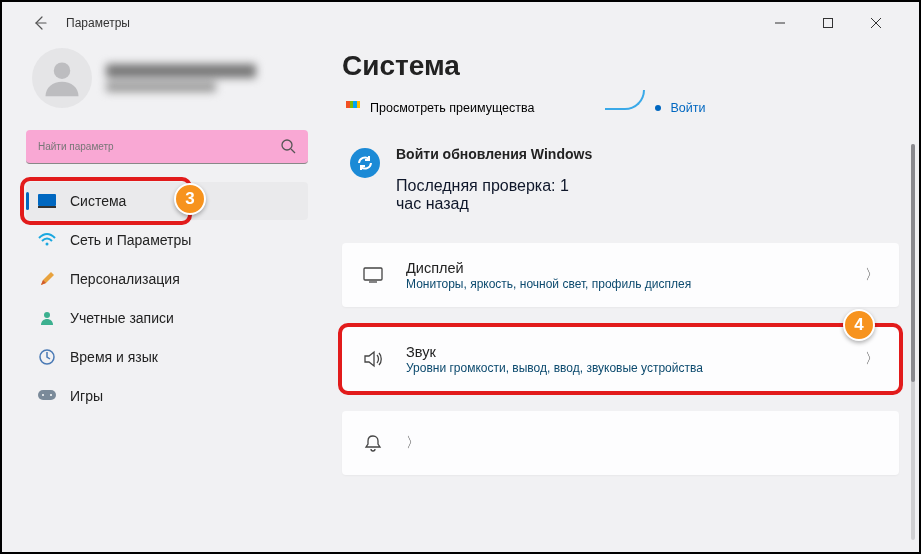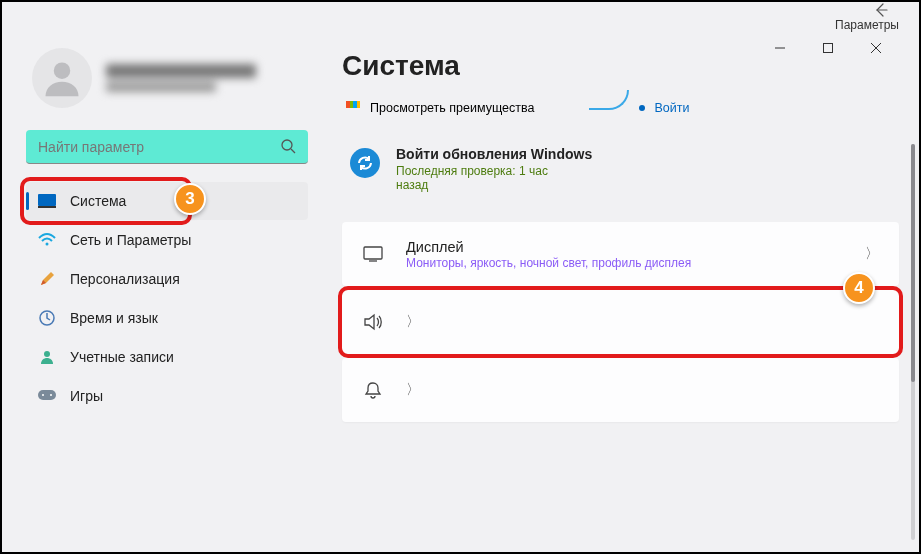--- a/index.html
+++ b/index.html
@@ -1,70 +1,70 @@
 <!DOCTYPE html>
 <html><head>
 <meta charset="utf-8">
 <style>
   * { box-sizing: border-box; margin: 0; padding: 0; font-family: "Segoe UI", Arial, sans-serif; }
   body { width: 921px; height: 554px; background: #f1f1f3; overflow: hidden; border:2px solid #000; position:relative;}
   
-  .titlebar { height: 42px; display: flex; align-items: flex-end; padding: 0 20px; flex-direction: column; }
+  .titlebar { height: 42px; display: flex; align-items: center; padding: 0 20px; }
   .back-btn { width: 36px; height: 36px; display:flex;align-items:center;justify-content:center; color:#555; border-radius:4px;}
   .title { font-size: 12px; color:#333; margin-left:8px;}
   .win-controls { margin-left:auto; display:flex; gap:2px;}
   .win-btn { width:46px; height:32px; display:flex;align-items:center;justify-content:center; color:#555; font-size:10px;}
   
   .container { display:flex; height: calc(100% - 42px); }
   
   .sidebar { width: 320px; padding: 0 14px 0 24px; display:flex; flex-direction:column; }
   
   .profile { display:flex; align-items:center; gap:14px; margin-bottom:18px; padding:4px 6px;}
   .avatar { width:60px; height:60px; border-radius:50%; background:#e5e5e7; display:flex;align-items:center;justify-content:center; flex-shrink:0;}
   .avatar svg { fill:#bdbdc0; }
   .profile-text { filter: blur(4px); display:flex;flex-direction:column;gap:4px;}
   .pt-line1 { width:150px; height:14px; background:#777; border-radius:2px;}
   .pt-line2 { width:110px; height:10px; background:#999; border-radius:2px;}
   
   .search-wrap { position:relative; margin-bottom:18px;}
-  .search { width:100%; height:34px; border:none; border-bottom:1px solid #888; background:#5eead4; border-radius:4px; padding:0 40px 0 12px; font-size:14px; color:#555;}
+  .search { width:100%; height:34px; border:none; border-bottom:1px solid #888; background:#f9a8d4; border-radius:4px; padding:0 40px 0 12px; font-size:10px; color:#555;}
   .search::placeholder{color:#777;}
   .search-icon { position:absolute; right:12px; top:8px; color:#555;}
   
   .nav { display:flex; flex-direction:column; gap:1px; }
   .nav-item { display:flex; align-items:center; gap:14px; height:38px; padding:0 12px; border-radius:4px; font-size:14px; color:#222; cursor:pointer; position:relative;}
   .nav-item.active { background:#eaeaec; }
   .nav-item.active::before { content:''; position:absolute; left:0; top:10px; bottom:10px; width:3px; background:#0067c0; border-radius:2px;}
   .nav-item .icon { width:18px; height:18px; display:flex;align-items:center;justify-content:center; flex-shrink:0;}
   
   .highlight-red { border:4px solid #e21b1b; border-radius:10px; }
   .badge { position:absolute; width:32px; height:32px; border-radius:50%; background:#f7931e; border:2px solid #fff; display:flex;align-items:center;justify-content:center; color:#fff; font-weight:bold; font-size:17px; box-shadow:0 2px 4px rgba(0,0,0,0.3);}
   
   .main { flex:1; padding:0 20px 0 20px; overflow:hidden; position:relative;}
   .main h1 { font-size:28px; font-weight:600; color:#222; margin:6px 0 16px 0;}
   
-  .banner-row { display:flex; gap:4px; align-items:center; margin-bottom:28px; padding-left:4px;}
+  .banner-row { display:flex; gap:20px; align-items:center; margin-bottom:28px; padding-left:4px;}
   .banner-item { display:flex; align-items:center; gap:10px; font-size:12.5px;}
   .color-sq { display:flex; width:14px; height:14px;}
   .color-sq span{width:7px;height:7px;}
   .curve { width:40px; height:20px; border-bottom:2px solid #3aa9e8; border-right:2px solid #3aa9e8; border-bottom-right-radius:20px; transform:translateY(-8px);}
   .dot { width:6px;height:6px;border-radius:50%; background:#0067c0; flex-shrink:0;}
   .link-txt{color:#0067c0;}
   
   .update-row { display:flex; align-items:flex-start; gap:16px; margin-bottom:30px; padding-left:8px;}
   .update-icon { width:30px;height:30px; border-radius:50%; background:#1b8ad6; display:flex;align-items:center;justify-content:center; flex-shrink:0; margin-top:2px;}
   .update-txt .t1{font-size:14px; font-weight:600; color:#222;}
-  .update-txt .t2{font-size:12px; color:#4d7c0f; margin-top:2px; max-width:180px;}
-  
-  .card-list { display:flex; flex-direction:column; gap:4px;}
+  .update-txt .t2{font-size:16px; color:#0f172a; margin-top:15px; max-width:180px;}
+  
+  .card-list { display:flex; flex-direction:column; gap:20px;}
   .card { background:#fdfdfe; border-radius:4px; height:64px; display:flex; align-items:center; padding:0 20px; gap:22px; box-shadow:0 1px 2px rgba(0,0,0,0.04);}
   .card .ci { width:22px; display:flex;align-items:center;justify-content:center; color:#444;}
   .card .ct { flex:1; }
   .card .ct .c1 { font-size:14.5px; color:#222;}
-  .card .ct .c2 { font-size:12px; color:#8b5cf6; margin-top:1px;}
+  .card .ct .c2 { font-size:12px; color:#0c4a6e; margin-top:1px;}
   .card .chev { color:#555; font-size:14px;}
   .card.sound{ position:relative; }
   .sound-highlight { position:absolute; inset:-4px; border:4px solid #e21b1b; border-radius:10px; pointer-events:none;}
   
   .scrollbar { position:absolute; right:4px; top:100px; bottom:12px; width:4px; background:#cfcfd2; border-radius:2px;}
   .scroll-thumb { position:absolute; top:0; width:100%; height:60%; background:#8a8a8f; border-radius:2px;}
   
   .sys-highlight{ position:relative; }
   .sys-highlight .highlight-red{ position:absolute; left:-6px; right:116px; top:-5px; bottom:-5px; pointer-events:none;}
   
@@ -155,34 +155,34 @@
             <svg width="18" height="18" viewBox="0 0 18 18">
               <path d="M3 15l2-5 8-8 3 3-8 8z" fill="#e8a23d"></path>
               <path d="M3 15l2-5 3 3z" fill="#d15b2f"></path>
             </svg>
           </span>
         <span>Персонализация</span>
       </div>
       <div class="nav-item">
         <span class="icon">
             <svg width="16" height="16" viewBox="0 0 16 16">
+              <circle cx="8" cy="5" r="3" fill="#3cb08f"></circle>
+              <path d="M2 15c0-4 3-6 6-6s6 2 6 6z" fill="#3cb08f"></path>
+            </svg>
+          </span>
+        <span>Учетные записи</span>
+      </div>
+      <div class="nav-item">
+        <span class="icon">
+            <svg width="16" height="16" viewBox="0 0 16 16">
               <circle cx="8" cy="8" r="7" stroke="#4a7ab5" stroke-width="1.5" fill="none"></circle>
               <path d="M8 3v5l3 2" stroke="#4a7ab5" stroke-width="1.5" fill="none"></path>
             </svg>
           </span>
         <span>Время и язык</span>
-      </div>
-      <div class="nav-item">
-        <span class="icon">
-            <svg width="16" height="16" viewBox="0 0 16 16">
-              <circle cx="8" cy="5" r="3" fill="#3cb08f"></circle>
-              <path d="M2 15c0-4 3-6 6-6s6 2 6 6z" fill="#3cb08f"></path>
-            </svg>
-          </span>
-        <span>Учетные записи</span>
       </div>
       <div class="nav-item">
         <span class="icon">
             <svg width="18" height="12" viewBox="0 0 18 12">
               <rect width="18" height="10" rx="5" fill="#7a8a99"></rect>
               <circle cx="5" cy="5" r="1" fill="#fff"></circle>
               <circle cx="13" cy="5" r="1" fill="#fff"></circle>
             </svg>
           </span>
         <span>Игры</span>
@@ -238,20 +238,24 @@
         <span class="chev">〉</span>
       </div>
 
       <div class="card sound">
         <span class="ci">
             <svg width="20" height="18" viewBox="0 0 20 18">
               <path d="M2 6v6h4l5 4V2L6 6z" stroke="#444" stroke-width="1.3" fill="none"></path>
               <path d="M14 5c2 2 2 6 0 8M16 3c3 3 3 9 0 12" stroke="#444" stroke-width="1.3" fill="none"></path>
             </svg>
           </span>
+        <div class="ct">
+          <div class="c1">Звук</div>
+          <div class="c2">Уровни громкости, вывод, ввод, звуковые устройства</div>
+        </div>
         <span class="chev">〉</span>
         <div class="sound-highlight"></div>
         <div class="badge" id="badge4">4</div>
       </div>
 
       <div class="card">
         <span class="ci">
             <svg width="18" height="18" viewBox="0 0 18 18">
               <path d="M9 2c-3 0-5 2-5 5v3l-2 3h14l-2-3V7c0-3-2-5-5-5z" stroke="#444" stroke-width="1.3" fill="none"></path>
               <path d="M7 15a2 2 0 0 0 4 0" stroke="#444" stroke-width="1.3" fill="none"></path>

